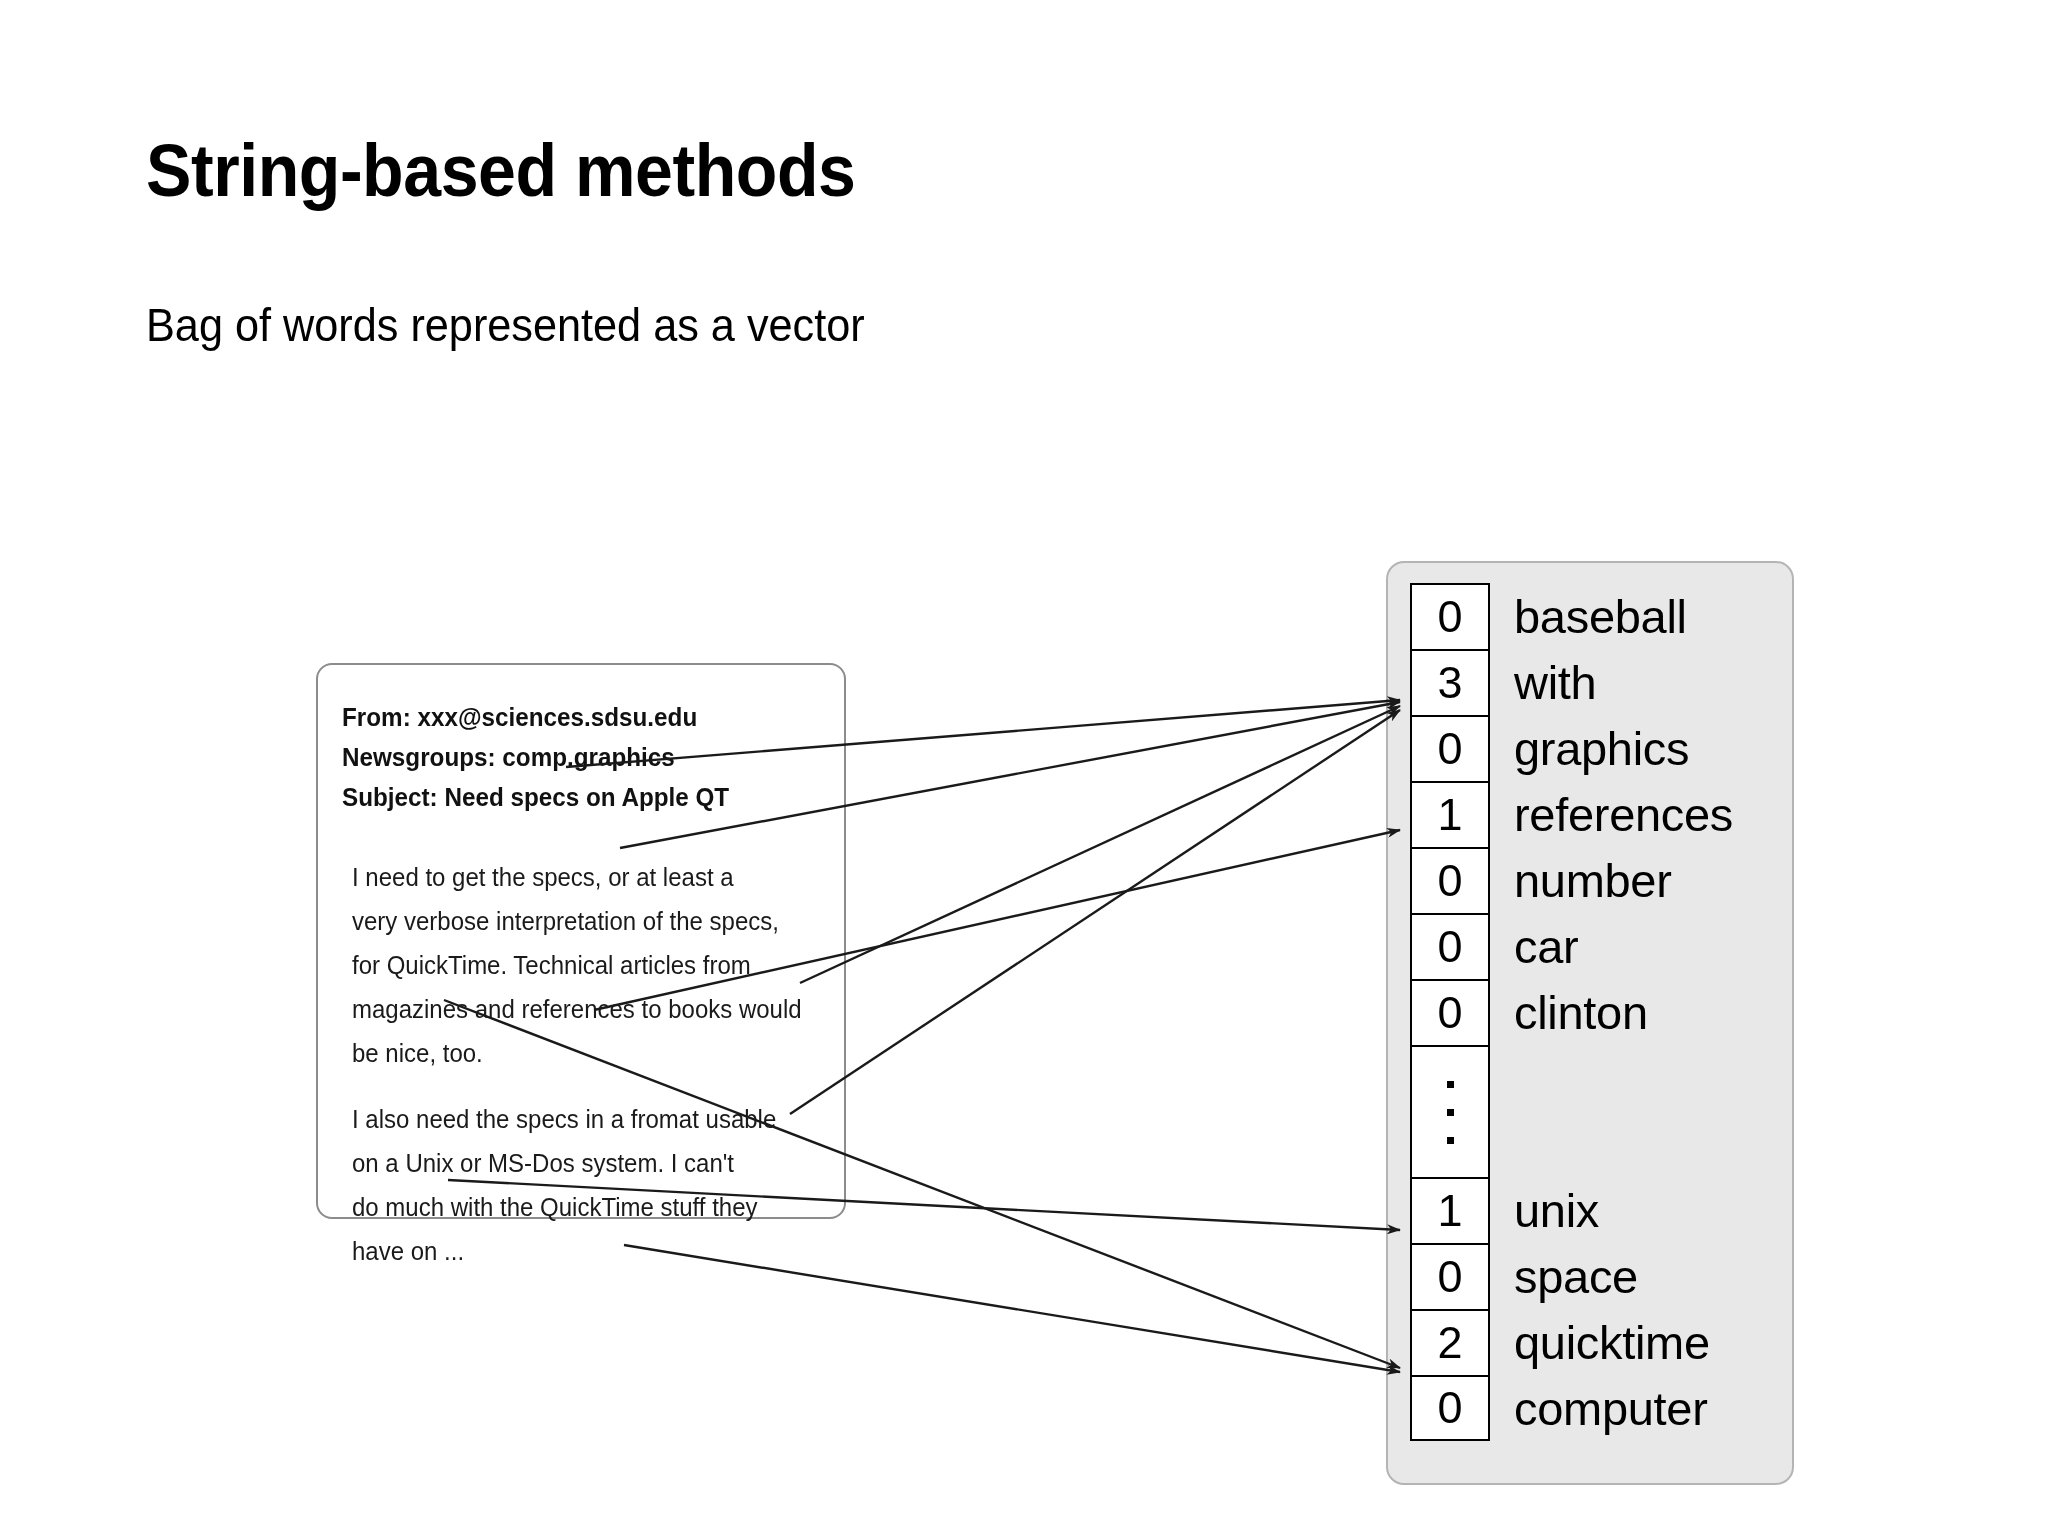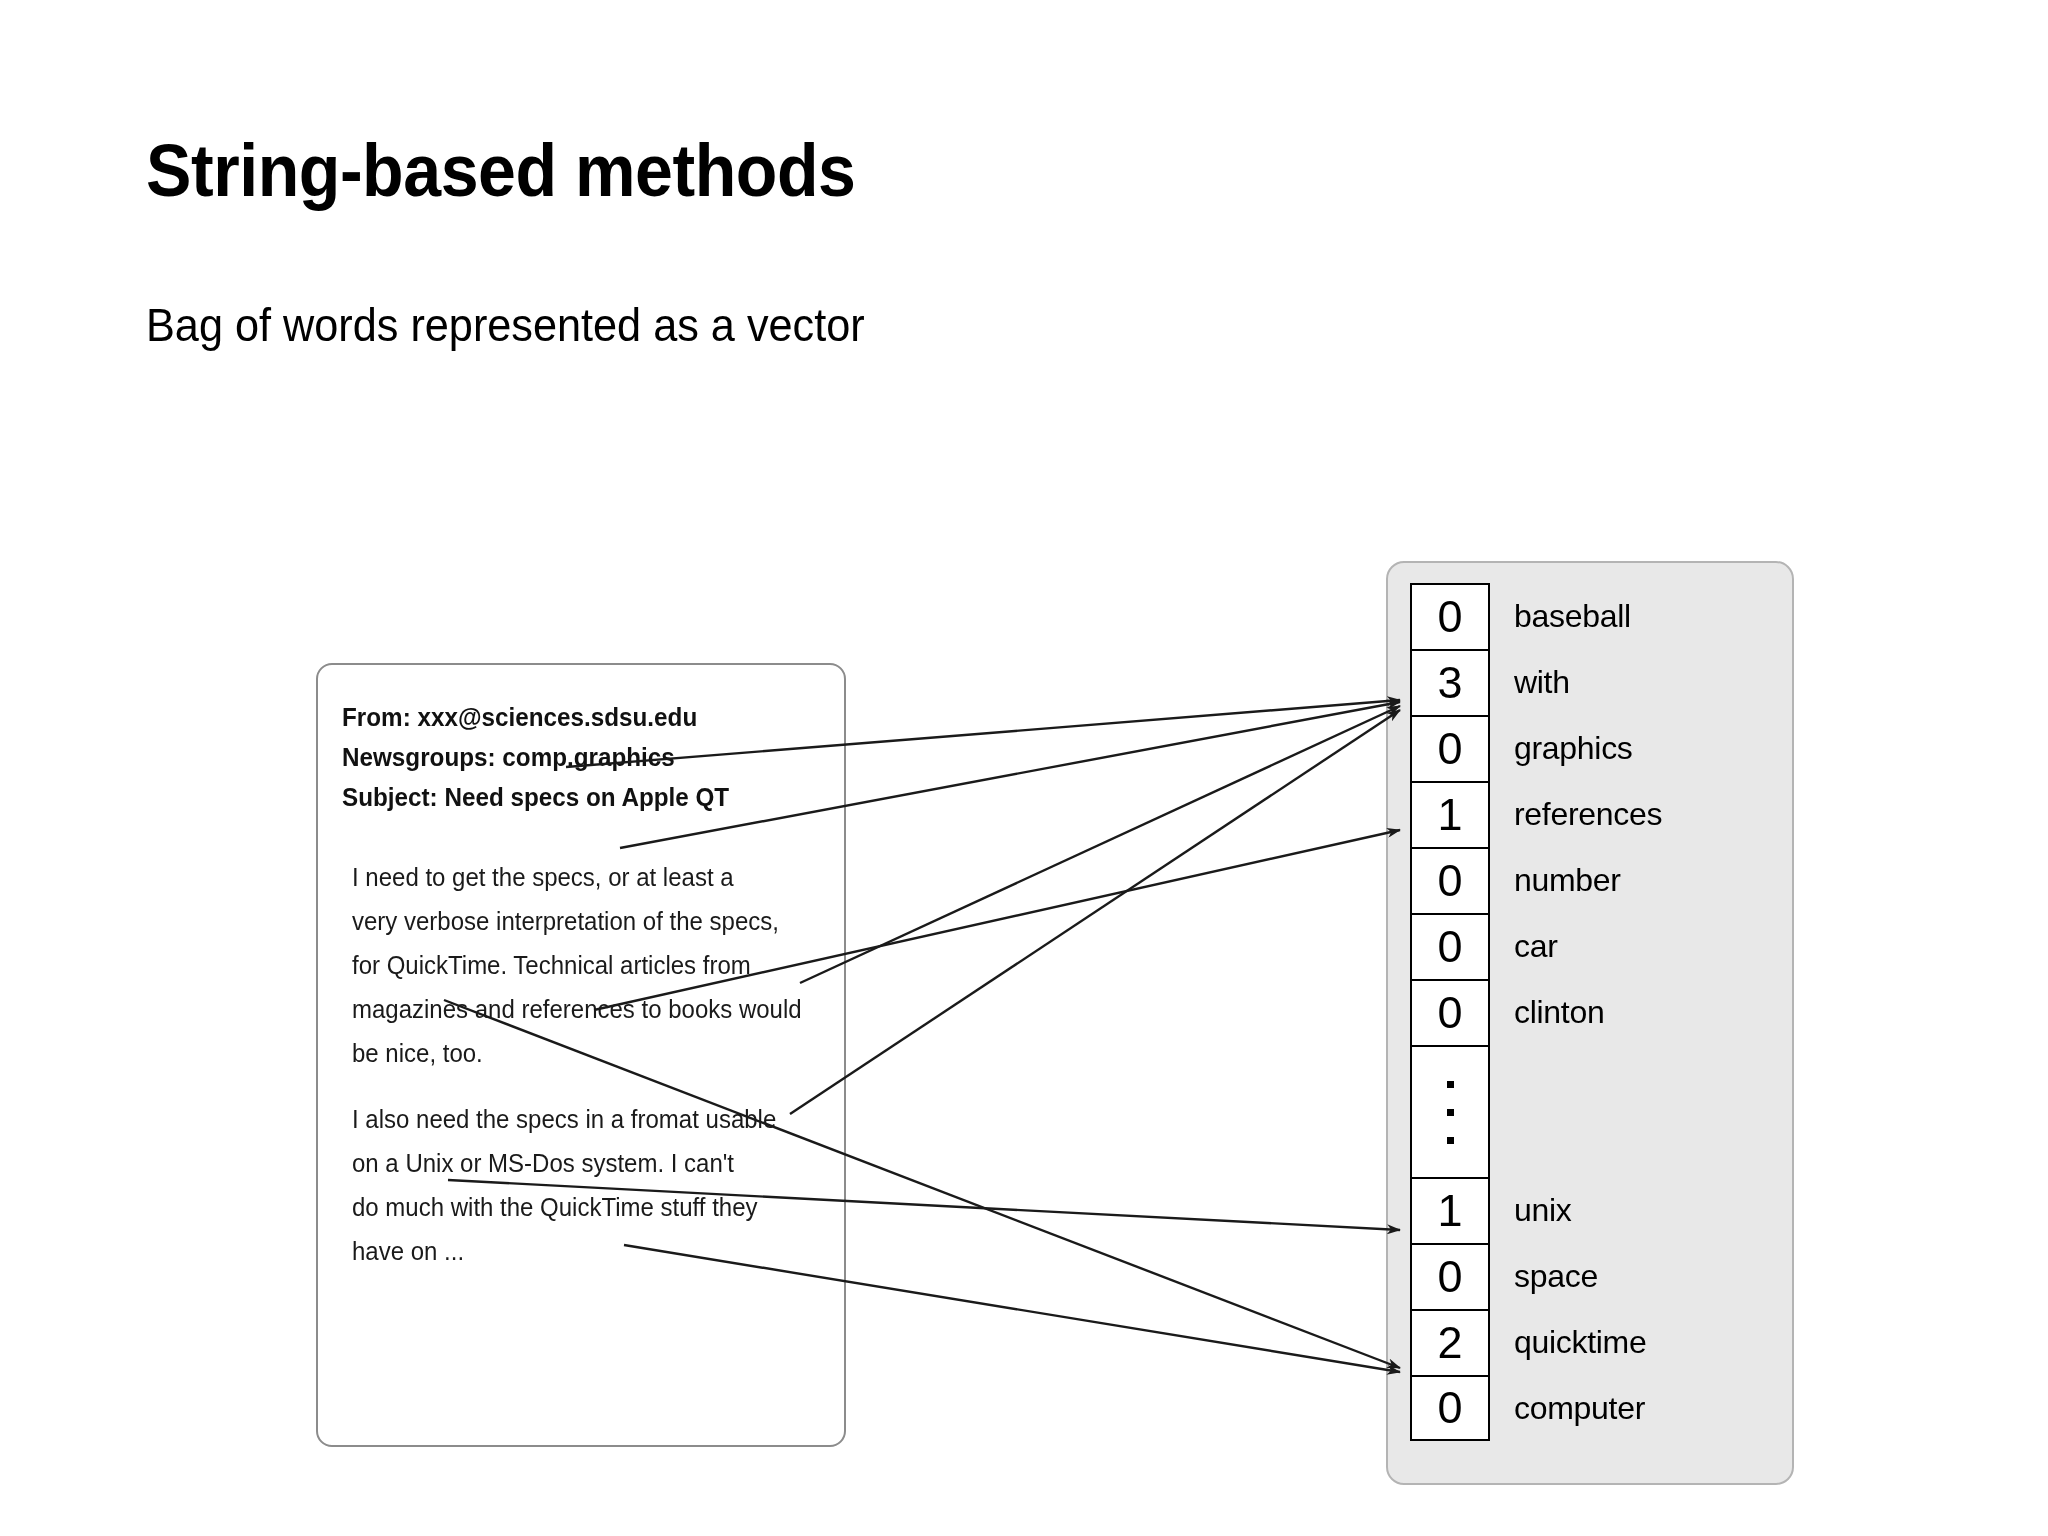--- a/index.html
+++ b/index.html
@@ -55,21 +55,21 @@
     left:12px;top:0.60em;
     width:11px;height:11px;
     background:#000;
     border-radius:50%;
   }
 
   
   #email-card{
     position:absolute;
     left:316px;top:663px;
-    width:530px;height:784px;
+    width:530px;height:556px;
     background:#ffffff;
     border:2px solid #8c8c8c;
     border-radius:16px;
     box-sizing:border-box;
   }
   #email-headers{
     position:absolute;
     left:24px;top:32px;
     font-size:25px;
     font-weight:bold;
@@ -137,21 +137,21 @@
   }
   .vec-cell .dots i{
     display:block;
     width:7px;height:7px;
     background:#000;
   }
   .vec-label{
     padding-left:24px;
     display:flex;
     align-items:center;
-    font-size:32px;
+    font-size:47px;
     color:#000;
     white-space:nowrap;
     letter-spacing:-0.3px;
   }
 
   
   #arrow-layer{
     position:absolute;
     left:0;top:0;
     width:2048px;height:1536px;

